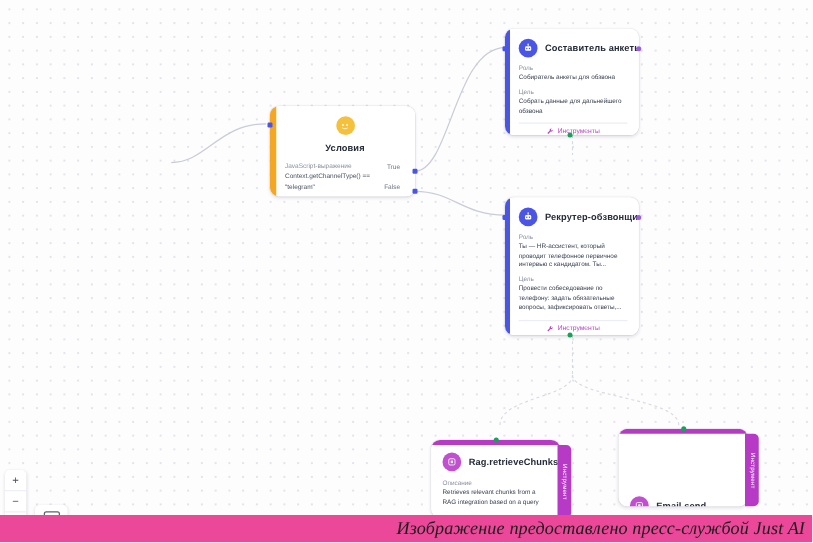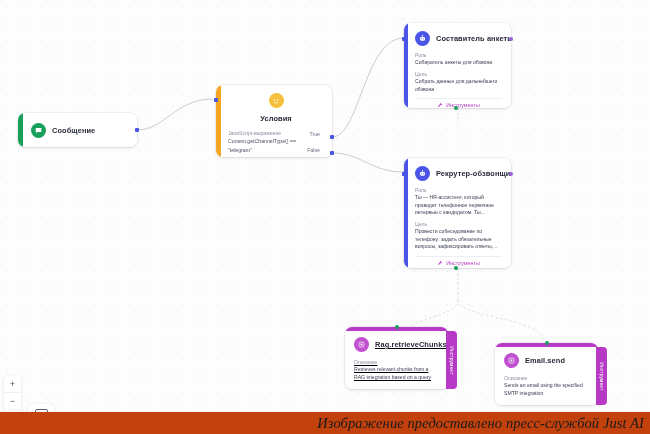--- a/index.html
+++ b/index.html
@@ -216,21 +216,21 @@
     font-size: 6px;
     color: #5b6170;
   }
 
   
   #caption {
     position: absolute;
     left: 0; right: 0;
     bottom: 0;
     height: 22px;
-    background: #c2410c;
+    background: #ec4899;
     display: flex;
     align-items: center;
     justify-content: flex-end;
     padding-right: 6px;
     box-sizing: border-box;
   }
   #caption span {
     font-family: "Liberation Serif", serif;
     font-style: italic;
     font-size: 14.5px;
@@ -253,34 +253,20 @@
 
     <path d="M332,153 C362,153 370,172 404,172" fill="none" stroke="#c9ccd6" stroke-width="1"></path>
 
     <path d="M458,268 C458,292 458,296 458,300" fill="none" stroke="#d8dae2" stroke-width="0.9" stroke-dasharray="2.4 2.4"></path>
     <path d="M458,300 C458,318 400,318 400,340" fill="none" stroke="#d8dae2" stroke-width="0.9" stroke-dasharray="2.4 2.4"></path>
     <path d="M458,300 C458,318 543,318 543,340" fill="none" stroke="#d8dae2" stroke-width="0.9" stroke-dasharray="2.4 2.4"></path>
 
     <path d="M458,108 C458,118 458,120 458,124" fill="none" stroke="#d8dae2" stroke-width="0.9" stroke-dasharray="2.4 2.4"></path>
   </svg>
 
-  <div class="node" style="left:18px; top:113px; width:119px; height:34px;">
-    <div class="node-inner">
-      <div class="accent-left" style="background:#19a05a;"></div>
-      <div class="node-head" style="padding:10px 8px 0 13px;">
-        <div class="node-icon" style="background:#19a05a;">
-          <svg width="9" height="9" viewBox="0 0 16 16" fill="none">
-            <path d="M3 3.5h10v7H6.5L3.8 12.6V10.5H3z" fill="#ffffff"></path>
-          </svg>
-        </div>
-        <div class="node-title">Сообщение</div>
-      </div>
-    </div>
-    <div class="port" style="right:-2px; top:15px;"></div>
-  </div>
 
   <div class="node" style="left:216px; top:85px; width:116px; height:72px;">
     <div class="node-inner">
       <div class="accent-left" style="background:#f5a623;"></div>
       <div class="node-head" style="padding:8px 8px 0 12px;flex-direction:column;">
         <div class="node-icon" style="background:#f5c13d;">
           <svg width="10" height="10" viewBox="0 0 16 16">
             <circle cx="8" cy="8" r="7" fill="#f5c13d"></circle>
             <circle cx="5.4" cy="6.4" r="1.15" fill="#ffffff"></circle>
             <circle cx="10.6" cy="6.4" r="1.15" fill="#ffffff"></circle>
@@ -361,21 +347,21 @@
           </svg>
           <span>Инструменты</span>
         </div>
       </div>
     </div>
     <div class="port" style="left:-2px; top:14px;"></div>
     <div class="port-round" style="background:#19a05a; left:50px; bottom:-2px;"></div>
     <div class="port-round" style="background:#9b5fe0; right:-2px; top:14px;"></div>
   </div>
 
-  <div class="node" style="left:345px; top:327px; width:103px; height:62px;text-decoration:underline;">
+  <div class="node" style="left:345px; top:352px; width:103px; height:62px;">
     <div class="node-inner">
       <div class="accent-top" style="background:#b63ac6;"></div>
       <div class="node-head" style="padding:10px 8px 0 9px;">
         <div class="node-icon" style="background:#c050d0;">
           <svg width="9" height="9" viewBox="0 0 16 16">
             <rect x="3.6" y="3.6" width="8.8" height="8.8" rx="1.8" fill="none" stroke="#ffffff" stroke-width="1.2"></rect>
             <rect x="6.4" y="6.2" width="3.2" height="3.6" fill="#ffffff"></rect>
           </svg>
         </div>
         <div class="node-title">Rag.retrieveChunks</div>
@@ -388,21 +374,21 @@
     </div>
     <div class="tool-tab">
       <span>Инструмент</span>
     </div>
     <div class="port-round port-green" style="left:50px; top:-2px;"></div>
   </div>
 
   <div class="node" style="left:495px; top:343px; width:103px; height:62px;">
     <div class="node-inner">
       <div class="accent-top" style="background:#b63ac6;"></div>
-      <div class="node-head" style="padding:10px 8px 0 9px;">
+      <div class="node-head" style="padding:10px 8px 0 9px;margin-top:44px;">
         <div class="node-icon" style="background:#c050d0;">
           <svg width="9" height="9" viewBox="0 0 16 16">
             <rect x="3.6" y="3.6" width="8.8" height="8.8" rx="1.8" fill="none" stroke="#ffffff" stroke-width="1.2"></rect>
             <rect x="6.4" y="6.2" width="3.2" height="3.6" fill="#ffffff"></rect>
           </svg>
         </div>
         <div class="node-title">Email.send</div>
       </div>
       <div style="padding:3px 10px 0 9px;">
         <div class="field-label">Описание</div>

